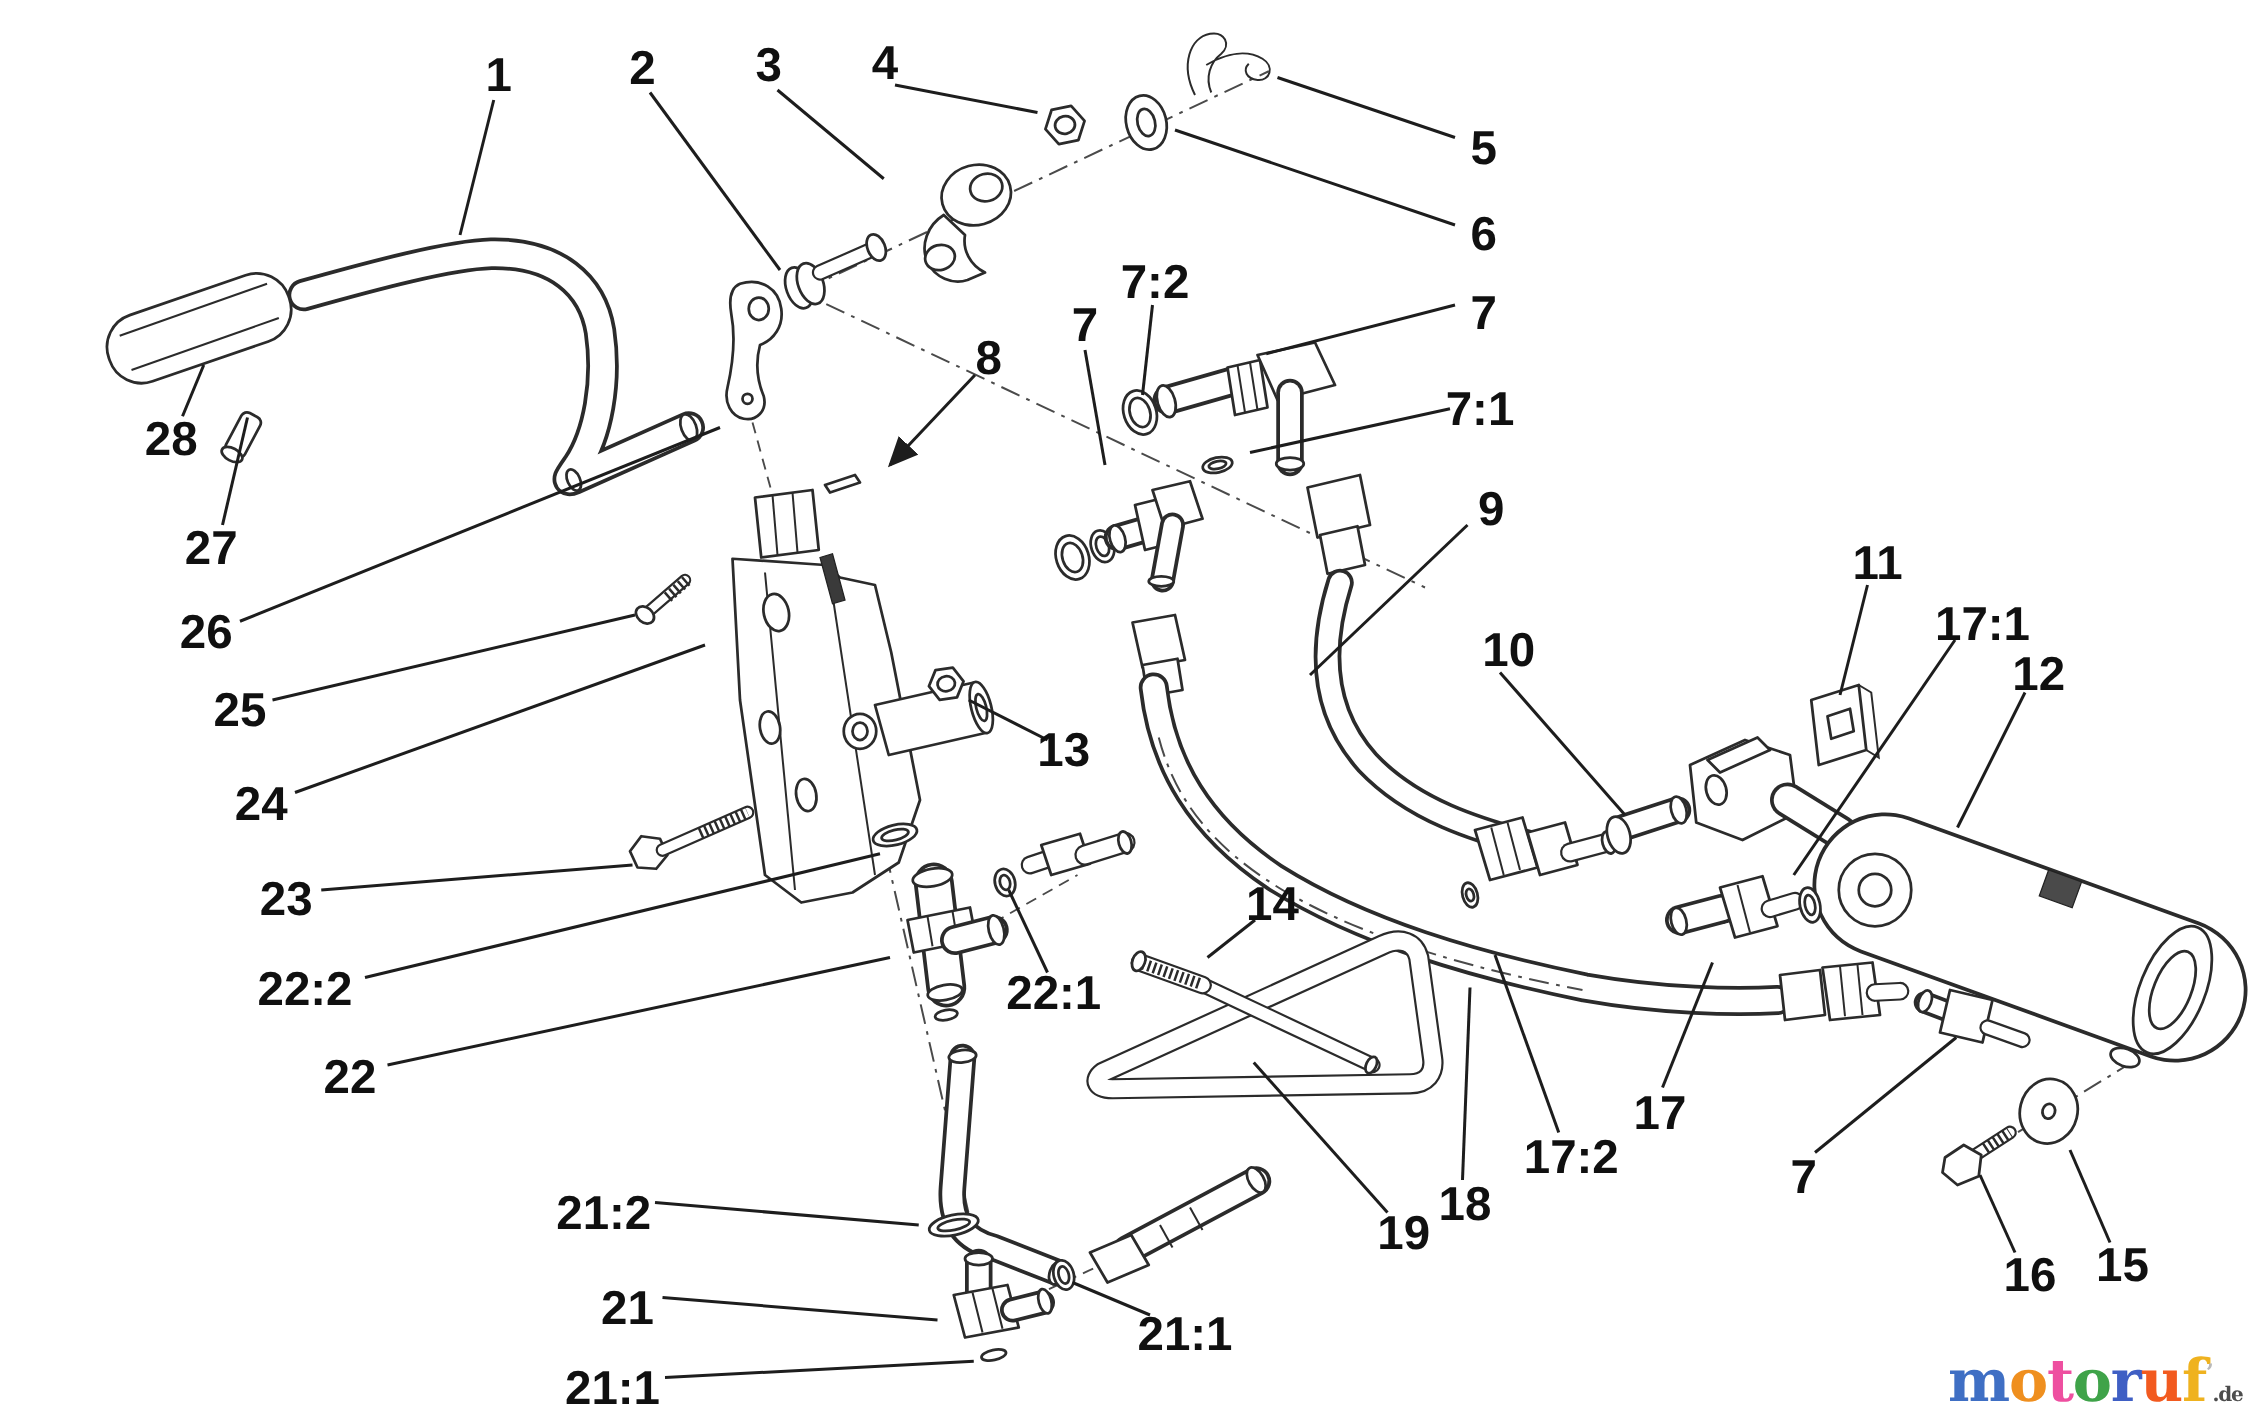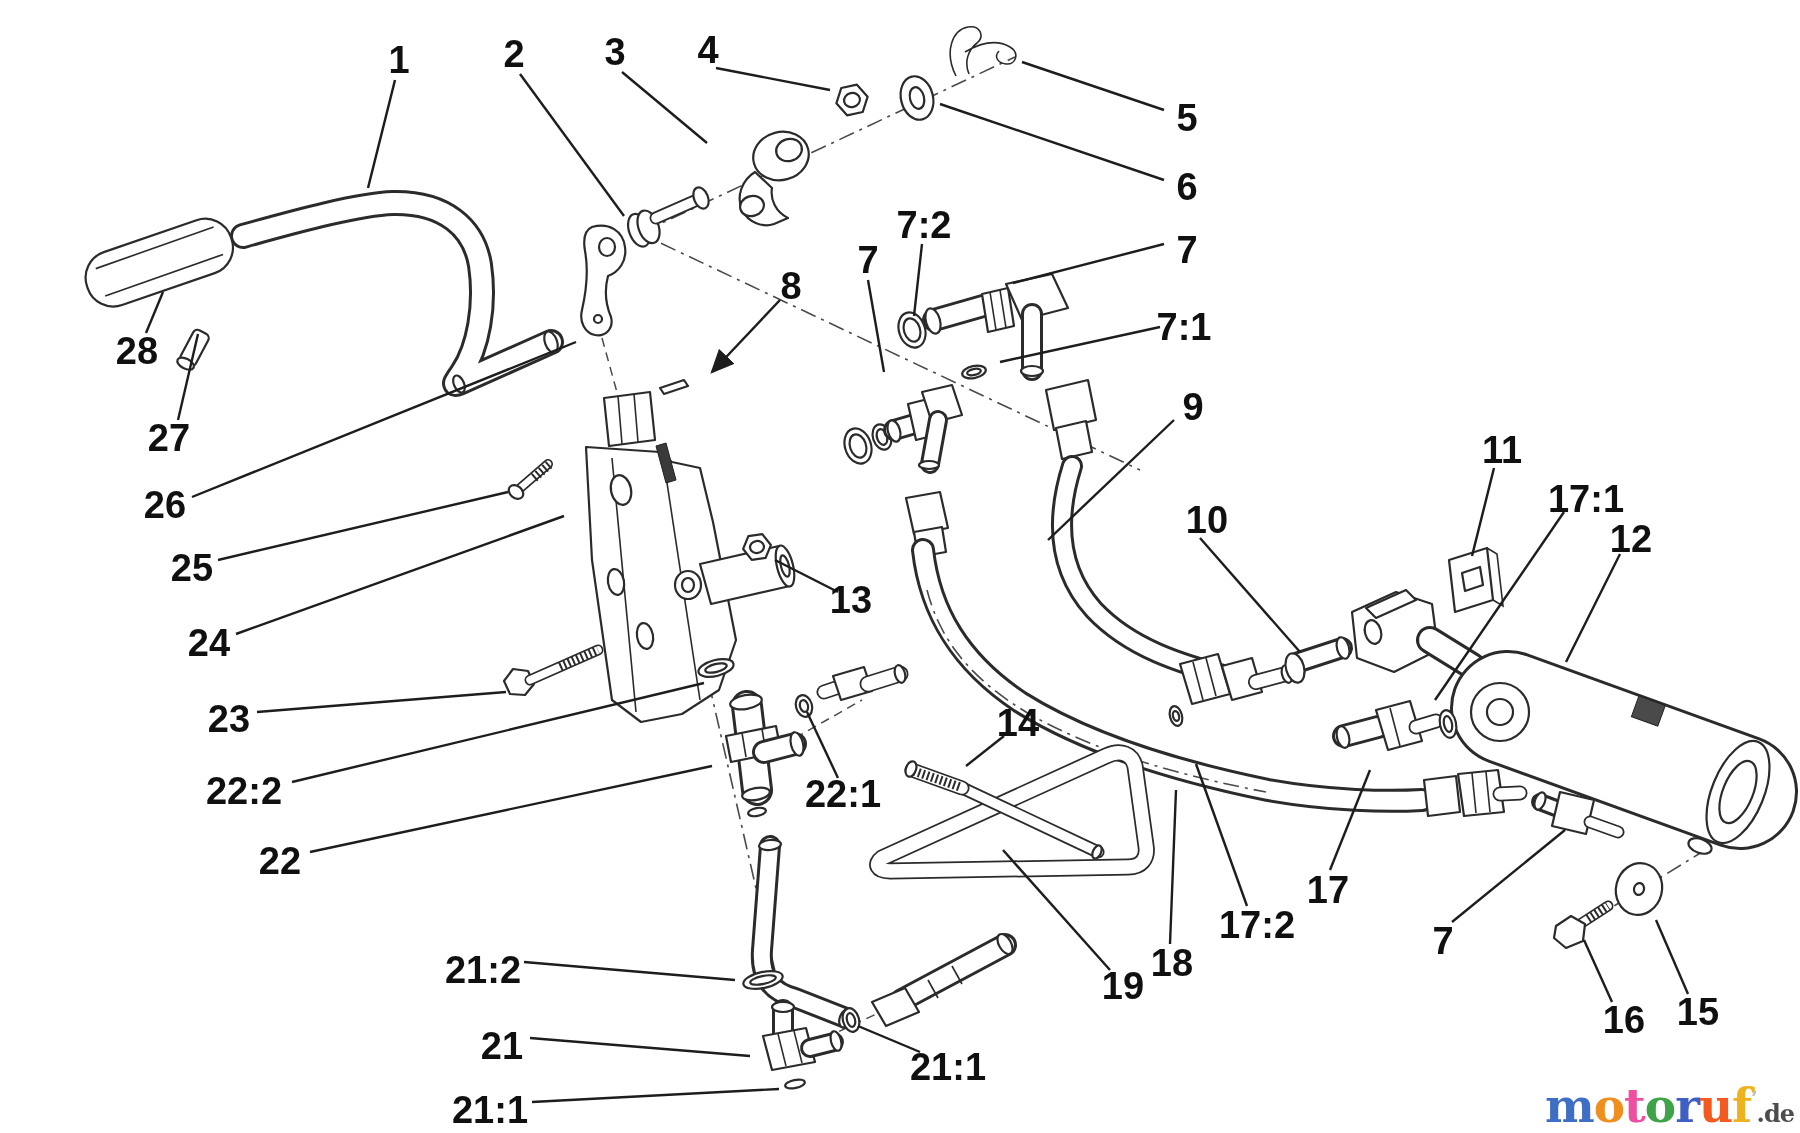--- a/index.html
+++ b/index.html
@@ -13,21 +13,21 @@
   .tube-in{fill:none;stroke-linecap:round;stroke-linejoin:round;}
   .axis{fill:none;stroke:#4a4a4a;stroke-width:1.6;stroke-dasharray:16 6 3 6;}
   .axis2{fill:none;stroke:#4a4a4a;stroke-width:1.5;stroke-dasharray:9 6;}
   .thr{fill:none;stroke:#2b2b2b;stroke-width:9;stroke-dasharray:2 2.6;}
   .leader{stroke:#1d1d1d;stroke-width:2.4;fill:none;}
   .plabel{font-size:38px;font-weight:600;fill:#101010;}
   
   .watermark{position:absolute;right:6px;bottom:4px;font-family:"DejaVu Serif", serif;
              font-weight:700;font-size:47px;letter-spacing:-1px;line-height:1;}
   .watermark .wm-tick{font-size:18px;color:#b9b9b9;vertical-align:super;}
-  .watermark .wm-suffix{font-size:24px;font-weight:700;}
+  .watermark .wm-suffix{font-size:16px;font-weight:700;}
 </style>
 </head>
 <body>
 
 <div class="stage">
 <svg viewBox="0 0 1800 1133" width="1800" height="1133">
   <defs>
     <marker id="arr" markerWidth="11" markerHeight="9" refX="9" refY="4.5" orient="auto">
       <path d="M0,0 L10,4.5 L0,9 Z" fill="#1d1d1d"></path>
     </marker>

